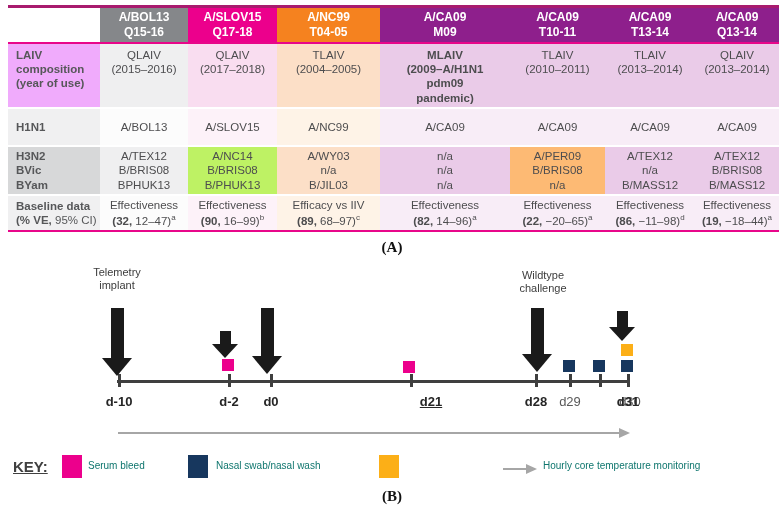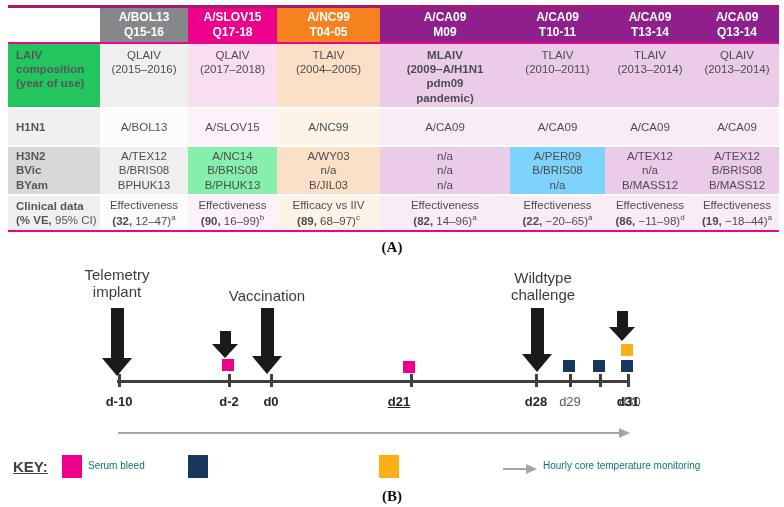--- a/index.html
+++ b/index.html
@@ -22,21 +22,21 @@
   #vaccine-table tr.row-h3n2 td { height:46px; }
   #vaccine-table tr.row-clinical td { height:36px; border-bottom:none; }
   #vaccine-table sup { font-size:8px; }
 
   
   #timeline, #key { position:absolute; left:0; top:0; width:784px; height:507px; }
   .axisline { position:absolute; height:2.5px; background:#3f3f3f; }
   .tick { position:absolute; width:2.5px; height:13px; background:#3f3f3f; }
   .ticklabel { position:absolute; width:50px; text-align:center; font-size:13px; color:#595959; }
   .ticklabel.bold { font-weight:bold; color:#262626; }
-  .evlabel { position:absolute; width:150px; text-align:center; font-size:15px; line-height:1.15; color:#3c3c3c; }
+  .evlabel { position:absolute; width:150px; text-align:center; font-size:11px; line-height:1.15; color:#3c3c3c; }
   .arrow { position:absolute; display:flex; flex-direction:column; align-items:center; }
   .shaft { background:#1a1a1a; }
   .head { width:0; height:0; }
   .marker { position:absolute; width:12px; height:12px; }
   .monline { position:absolute; height:2px; background:#a6a6a6; }
   .monhead { position:absolute; width:0; height:0; border-left:11px solid #a6a6a6;
              border-top:5px solid transparent; border-bottom:5px solid transparent; }
 
   
   .keytitle { position:absolute; top:458px; font-size:15px; font-weight:bold; text-decoration:underline; color:#404040; }
@@ -68,21 +68,21 @@
           <th class="colhead" style="background: rgb(236, 0, 140);">A/SLOV15<br>Q17-18</th>
           <th class="colhead" style="background: rgb(245, 130, 31);">A/NC99<br>T04-05</th>
           <th class="colhead" style="background: rgb(142, 31, 140);">A/CA09<br>M09</th>
           <th class="colhead" style="background: rgb(142, 31, 140);">A/CA09<br>T10-11</th>
           <th class="colhead" style="background: rgb(142, 31, 140);">A/CA09<br>T13-14</th>
           <th class="colhead" style="background: rgb(142, 31, 140);">A/CA09<br>Q13-14</th>
         </tr>
       </thead>
       <tbody>
         <tr class="row-laiv">
-          <td class="rowlabel" style="background: #22c55e;">LAIV<br>composition<br>(year of use)</td>
+          <td class="rowlabel" style="background: #f0abfc;">LAIV<br>composition<br>(year of use)</td>
           <td class="cell" style="background: rgb(239, 239, 240);">QLAIV<br>(2015–2016)</td>
           <td class="cell" style="background: rgb(249, 221, 240);">QLAIV<br>(2017–2018)</td>
           <td class="cell" style="background: rgb(252, 223, 199);">TLAIV<br>(2004–2005)</td>
           <td class="cell" style="background: rgb(234, 203, 232); font-weight: bold;">MLAIV<br>(2009–A/H1N1<br>pdm09<br>pandemic)</td>
           <td class="cell" style="background: rgb(234, 203, 232);">TLAIV<br>(2010–2011)</td>
           <td class="cell" style="background: rgb(234, 203, 232);">TLAIV<br>(2013–2014)</td>
           <td class="cell" style="background: rgb(234, 203, 232);">QLAIV<br>(2013–2014)</td>
         </tr>
         <tr class="row-h1n1">
           <td class="rowlabel" style="background: rgb(240, 240, 241);">H1N1</td>
@@ -90,68 +90,67 @@
           <td class="cell" style="background: rgb(253, 242, 249);">A/SLOV15</td>
           <td class="cell" style="background: rgb(254, 243, 231);">A/NC99</td>
           <td class="cell" style="background: rgb(248, 237, 247);">A/CA09</td>
           <td class="cell" style="background: rgb(248, 237, 247);">A/CA09</td>
           <td class="cell" style="background: rgb(248, 237, 247);">A/CA09</td>
           <td class="cell" style="background: rgb(248, 237, 247);">A/CA09</td>
         </tr>
         <tr class="row-h3n2">
           <td class="rowlabel" style="background: rgb(215, 216, 217); margin-left: 12px;">H3N2<br>BVic<br>BYam</td>
           <td class="cell" style="background: rgb(239, 239, 240);">A/TEX12<br>B/BRIS08<br>BPHUK13</td>
-          <td class="cell" style="background: #86efac;">A/NC14<br>B/BRIS08<br>B/PHUK13</td>
+          <td class="cell" style="background: #bef264;">A/NC14<br>B/BRIS08<br>B/PHUK13</td>
           <td class="cell" style="background: rgb(252, 223, 199);">A/WY03<br>n/a<br>B/JIL03</td>
           <td class="cell" style="background: rgb(234, 203, 232);">n/a<br>n/a<br>n/a</td>
-          <td class="cell" style="background: #7dd3fc;">A/PER09<br>B/BRIS08<br>n/a</td>
+          <td class="cell" style="background: #fdba74;">A/PER09<br>B/BRIS08<br>n/a</td>
           <td class="cell" style="background: rgb(234, 203, 232);">A/TEX12<br>n/a<br>B/MASS12</td>
           <td class="cell" style="background: rgb(234, 203, 232);">A/TEX12<br>B/BRIS08<br>B/MASS12</td>
         </tr>
         <tr class="row-clinical">
-          <td class="rowlabel clinical" style="background: rgb(240, 240, 241);"><b>Clinical data</b><br><b>(% VE,</b> 95% CI)</td>
+          <td class="rowlabel clinical" style="background: rgb(240, 240, 241);"><b>Baseline data</b><br><b>(% VE,</b> 95% CI)</td>
           <td class="cell" style="background: rgb(252, 252, 252);">Effectiveness<br><b>(32,</b> 12–47)<sup>a</sup></td>
           <td class="cell" style="background: rgb(253, 242, 249);">Effectiveness<br><b>(90,</b> 16–99)<sup>b</sup></td>
           <td class="cell" style="background: rgb(254, 243, 231);">Efficacy vs IIV<br><b>(89,</b> 68–97)<sup>c</sup></td>
           <td class="cell" style="background: rgb(248, 237, 247);">Effectiveness<br><b>(82,</b> 14–96)<sup>a</sup></td>
           <td class="cell" style="background: rgb(248, 237, 247);">Effectiveness<br><b>(22,</b> −20–65)<sup>a</sup></td>
           <td class="cell" style="background: rgb(248, 237, 247);">Effectiveness<br><b>(86,</b> −11–98)<sup>d</sup></td>
           <td class="cell" style="background: rgb(248, 237, 247);">Effectiveness<br><b>(19,</b> −18–44)<sup>a</sup></td>
         </tr>
       </tbody>
     </table>
   <div class="panel-label" style="top:239px;">(A)</div>
   <div id="timeline">
       <div class="axisline" style="left: 117px; top: 380px; width: 513px;"></div>
       <div class="tick" style="left: 118px; top: 374px;"></div>
       <div class="ticklabel bold" style="left: 94px; top: 394px;">d-10</div>
       <div class="tick" style="left: 228px; top: 374px;"></div>
       <div class="ticklabel bold" style="left: 204px; top: 394px;">d-2</div>
       <div class="tick" style="left: 270px; top: 374px;"></div>
       <div class="ticklabel bold" style="left: 246px; top: 394px;">d0</div>
       <div class="tick" style="left: 410px; top: 374px;"></div>
-      <div class="ticklabel bold" style="left: 374px; top: 394px; text-decoration: underline;">d21</div>
+      <div class="ticklabel bold" style="left: 406px; top: 394px; text-decoration: underline;">d21</div>
       <div class="tick" style="left: 535px; top: 374px;"></div>
       <div class="ticklabel bold" style="left: 511px; top: 394px;">d28</div>
       <div class="tick" style="left: 569px; top: 374px;"></div>
       <div class="ticklabel" style="left: 545px; top: 394px;">d29</div>
       <div class="tick" style="left: 599px; top: 374px;"></div>
       <div class="ticklabel" style="left: 575px; top: 394px; margin-left: 30px;">d30</div>
       <div class="tick" style="left: 627px; top: 374px;"></div>
       <div class="ticklabel bold" style="left: 603px; top: 394px;">d31</div>
       <div class="evlabel" style="left: 42px; top: 266px;">Telemetry<br>implant</div>
       <div class="arrow" style="left: 102px; top: 308px; width: 30px; height: 68px;">
         <div class="shaft" style="width: 13px; height: 50px;"></div>
         <div class="head" style="border-left: 15px solid transparent; border-right: 15px solid transparent; border-top: 18px solid rgb(26, 26, 26);"></div>
       </div>
       <div class="arrow" style="left: 212px; top: 331px; width: 26px; height: 27px;">
         <div class="shaft" style="width: 11px; height: 13px;"></div>
         <div class="head" style="border-left: 13px solid transparent; border-right: 13px solid transparent; border-top: 14px solid rgb(26, 26, 26);"></div>
       </div>
-      <div class="evlabel" style="left: 192px; top: 287px;">Vaccination</div>
       <div class="arrow" style="left: 252px; top: 308px; width: 30px; height: 66px;">
         <div class="shaft" style="width: 13px; height: 48px;"></div>
         <div class="head" style="border-left: 15px solid transparent; border-right: 15px solid transparent; border-top: 18px solid rgb(26, 26, 26);"></div>
       </div>
       <div class="evlabel" style="left: 468px; top: 269px;">Wildtype<br>challenge</div>
       <div class="arrow" style="left: 522px; top: 308px; width: 30px; height: 64px;">
         <div class="shaft" style="width: 13px; height: 46px;"></div>
         <div class="head" style="border-left: 15px solid transparent; border-right: 15px solid transparent; border-top: 18px solid rgb(26, 26, 26);"></div>
       </div>
       <div class="arrow" style="left: 609px; top: 311px; width: 26px; height: 30px;">
@@ -165,19 +164,20 @@
       <div class="marker" style="left: 621px; top: 360px; background: rgb(23, 55, 94);"></div>
       <div class="marker" style="left: 621px; top: 344px; background: rgb(252, 175, 23);"></div>
       <div class="monline" style="left: 118px; top: 432px; width: 501px;"></div>
       <div class="monhead" style="left: 619px; top: 428px;"></div>
     </div>
   <div id="key">
       <div class="keytitle" style="left: 13px;">KEY:</div>
       <div class="keysq" style="left: 62px; background: rgb(236, 0, 140);"></div>
       <div class="keylabel" style="left: 88px;">Serum bleed</div>
       <div class="keysq" style="left: 188px; background: rgb(23, 55, 94);"></div>
+      <div class="keylabel" style="left: 216px;">Nasal swab/nasal wash</div>
       <div class="keysq" style="left: 379px; background: rgb(252, 175, 23);"></div>
       <div class="monline" style="left: 503px; top: 468px; width: 23px;"></div>
       <div class="monhead" style="left: 526px; top: 464px;"></div>
       <div class="keylabel" style="left: 543px;">Hourly core temperature monitoring</div>
     </div>
   <div class="panel-label" style="top:488px;">(B)</div>
 </div>
 
 </body></html>

